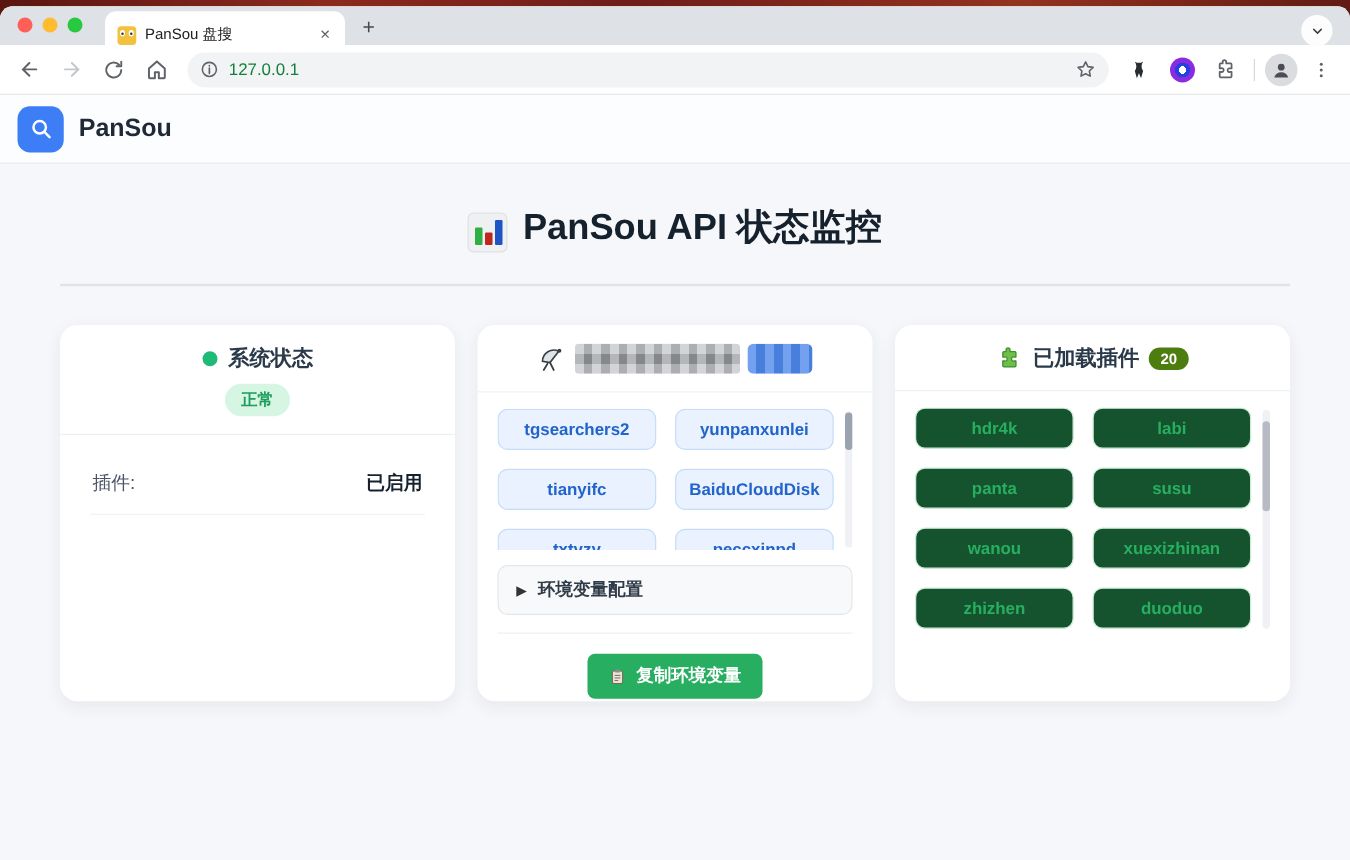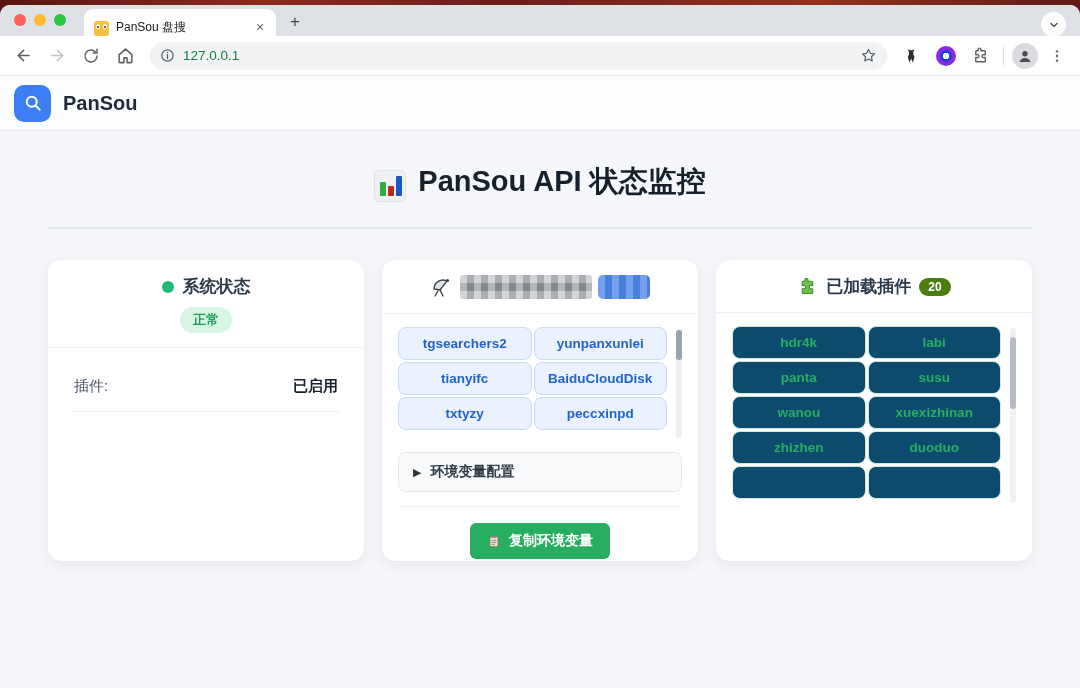--- a/index.html
+++ b/index.html
@@ -58,24 +58,24 @@
   .pill-ok { background:#d7f5e3; color:#1f9d5c; font-size:13px; font-weight:bold; padding:4px 13px; border-radius:13px; }
   .pill-count { background:#4d7c0f; color:#fff; font-size:12px; font-weight:bold; padding:2px 9px; border-radius:11px; }
   .kv-body { padding:14px 24px 0; }
   .kv-row { display:flex; justify-content:space-between; align-items:center; padding:15px 2px; border-bottom:1px solid #f0f2f5; }
   .kv-label { font-size:15px; color:#4a5568; }
   .kv-value { font-size:15px; font-weight:bold; color:#16212e; }
   
   .list { position:relative; overflow:hidden; margin:13px 16px 0; padding-right:15px; flex:none; }
   .list.channels { height:113px; }
   .list.plugins { height:179px; }
-  .grid2 { display:grid; grid-template-columns:1fr 1fr; gap:2px; }
+  .grid2 { display:grid; grid-template-columns:1fr 1fr; gap:15px; }
   .chip { height:33px; display:flex; align-items:center; justify-content:center; border-radius:8px; font-size:13.5px; font-weight:bold; cursor:pointer; }
   .chip.blue { background:#e9f2fe; border:1px solid #c6dcf8; color:#2264cb; }
-  .chip.greenish { background:#0c4a6e; border:1px solid #cdecd7; color:#27ae60; }
+  .chip.greenish { background:#14532d; border:1px solid #cdecd7; color:#27ae60; }
   .track { position:absolute; right:0; top:2px; bottom:2px; width:6px; background:#f0f1f4; border-radius:3px; }
   .thumb { position:absolute; right:0; width:6px; border-radius:3px; }
   .thumb.mid { top:3px; height:30px; background:#9aa3b0; }
   .thumb.right { top:11px; height:72px; background:#b6bbc4; }
   
   .expander { margin:12px 16px 0; background:#f8f9fa; border:1px solid #e4e7ea; border-radius:8px; padding:10px 14px; display:flex; align-items:center; gap:9px; cursor:pointer; }
   .expander .tri { font-size:11px; color:#333; }
   .expander .label { font-size:14px; font-weight:bold; color:#2f3b47; }
   .mid-rule { height:1px; background:#edeff2; margin:14px 16px 0; }
   .copy-btn { margin:16px auto 0; background:#27ae60; color:#fff; border:none; border-radius:6px; padding:9px 17px; font-size:14px; font-weight:bold; display:flex; align-items:center; gap:8px; cursor:pointer; font-family:inherit; }

